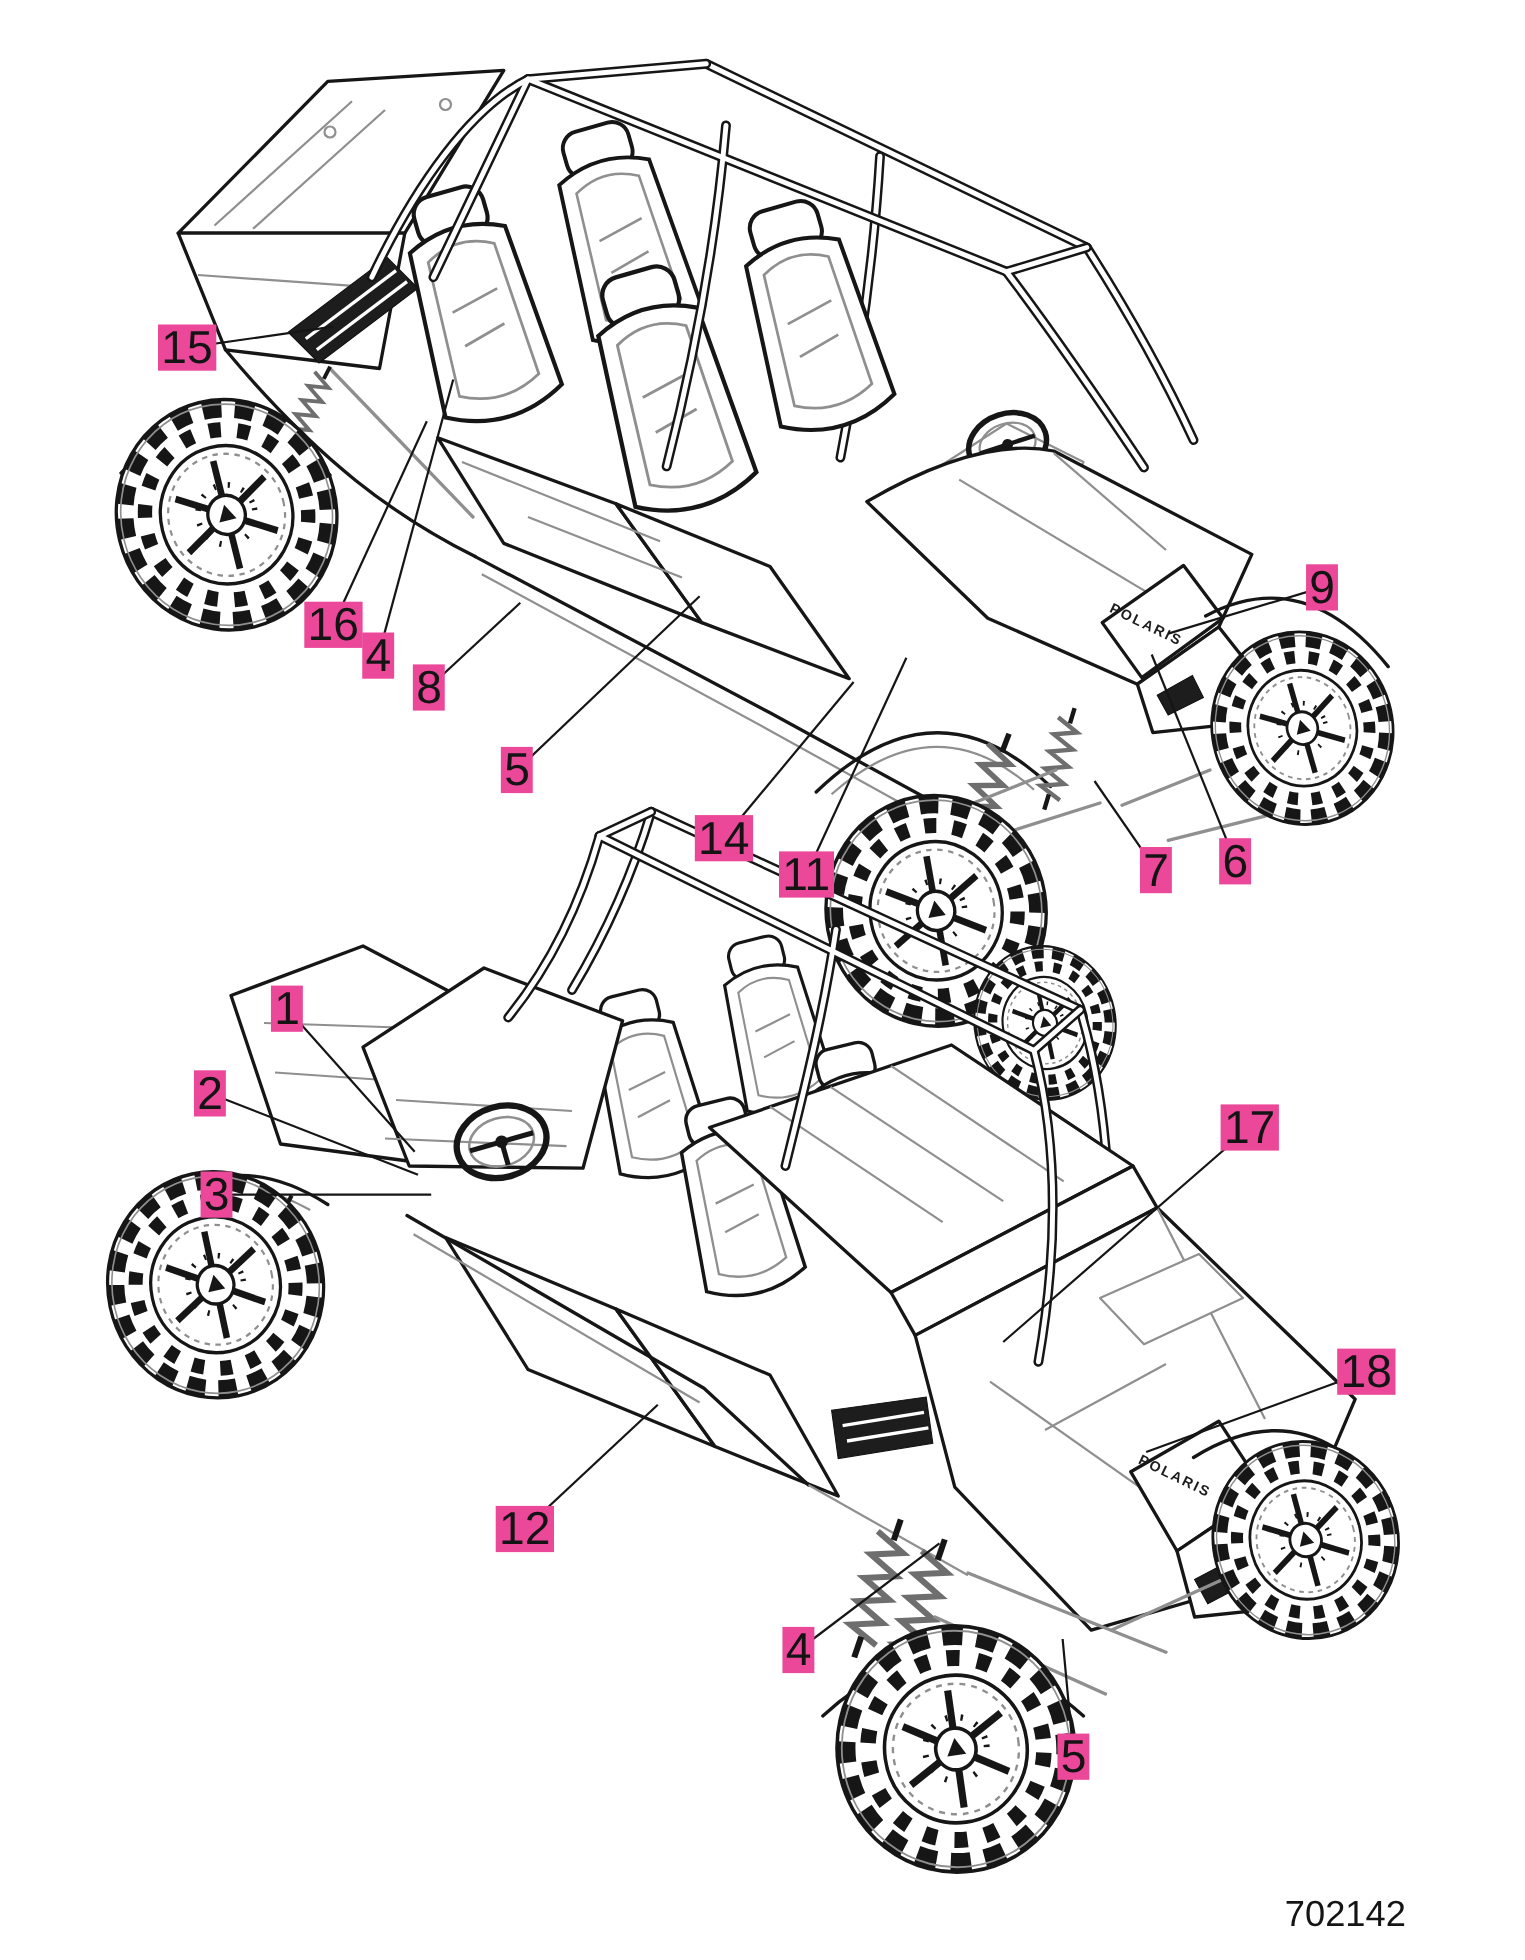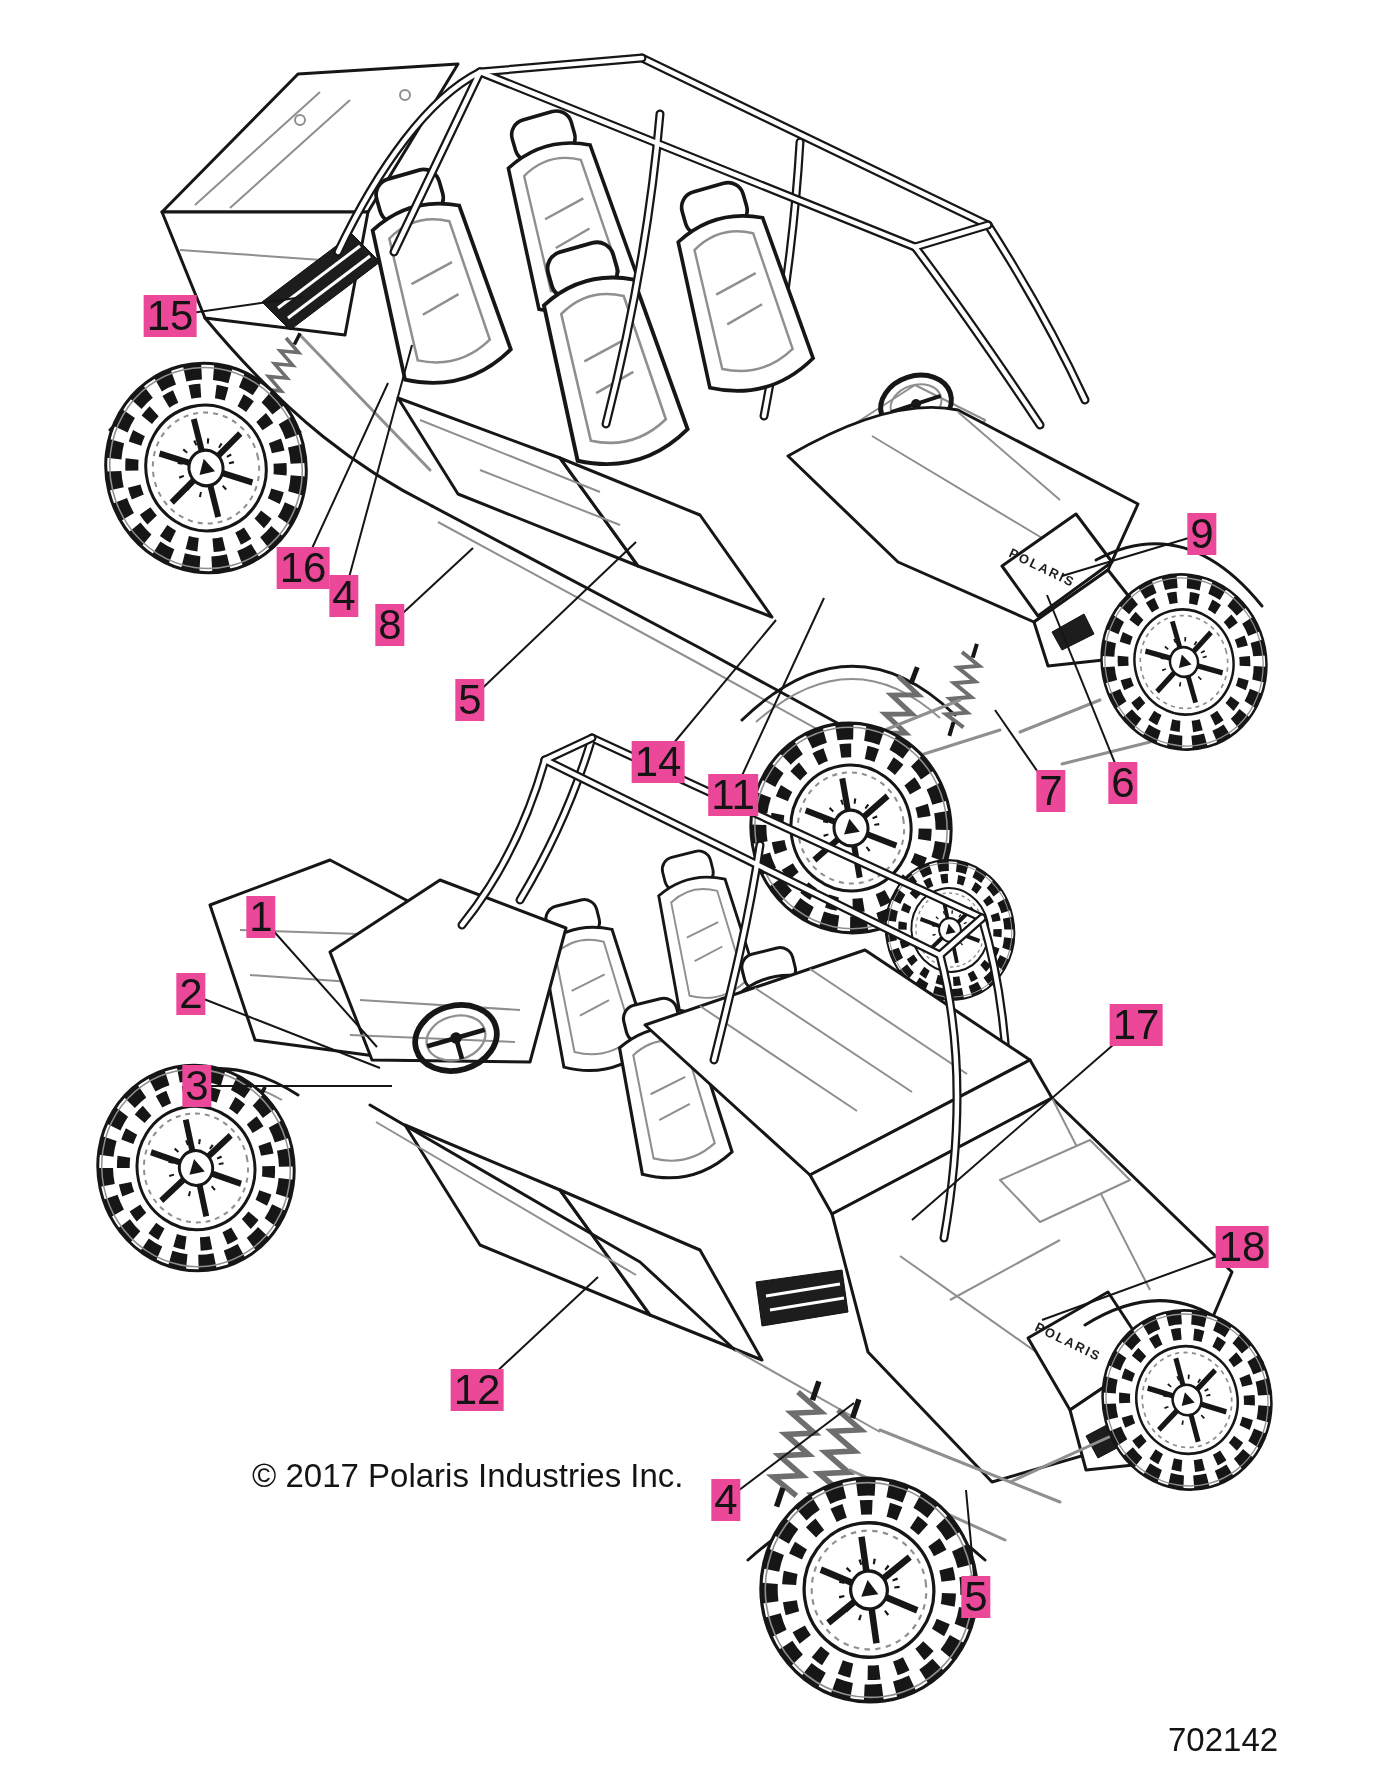--- a/index.html
+++ b/index.html
@@ -295,16 +295,15 @@
       <div class="callout" style="left: 261px; top: 917px;">1</div>
       <div class="callout" style="left: 191px; top: 994px;">2</div>
       <div class="callout" style="left: 197px; top: 1086px;">3</div>
       <div class="callout" style="left: 1136px; top: 1025px;">17</div>
       <div class="callout" style="left: 1242px; top: 1247px;">18</div>
       <div class="callout" style="left: 477px; top: 1390px;">12</div>
       <div class="callout" style="left: 726px; top: 1500px;">4</div>
       <div class="callout" style="left: 976px; top: 1597px;">5</div>
     </div>
 
-<div class="note" id="copyright" style="left:252px;top:1458px;">© 2017 Polaris Industries Inc.</div>
 <div class="note" id="partnum" style="left:1168px;top:1722px;">702142</div>
 
 </div>
 
 </body></html>

